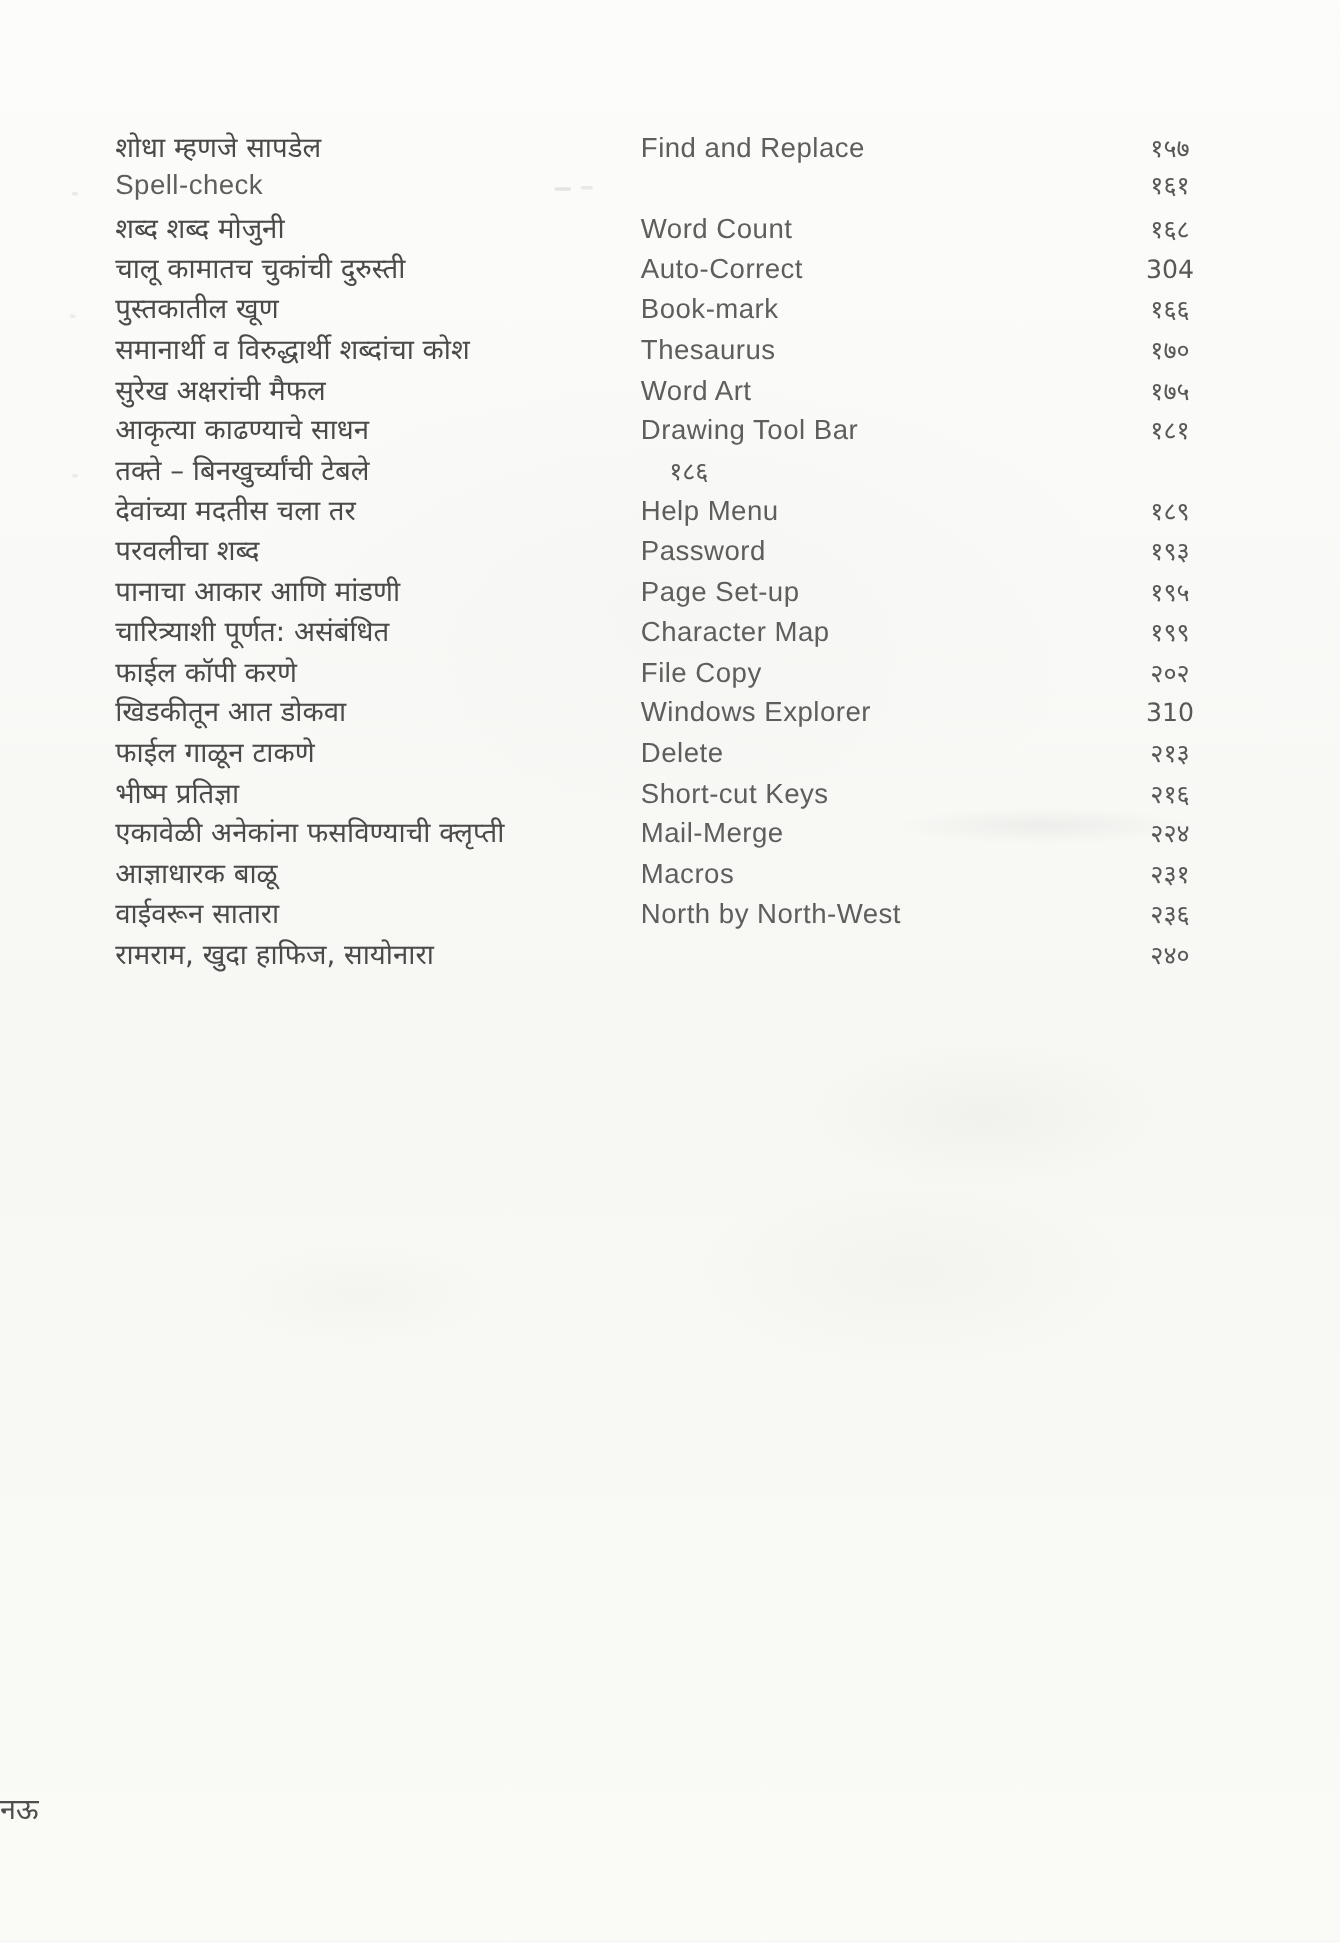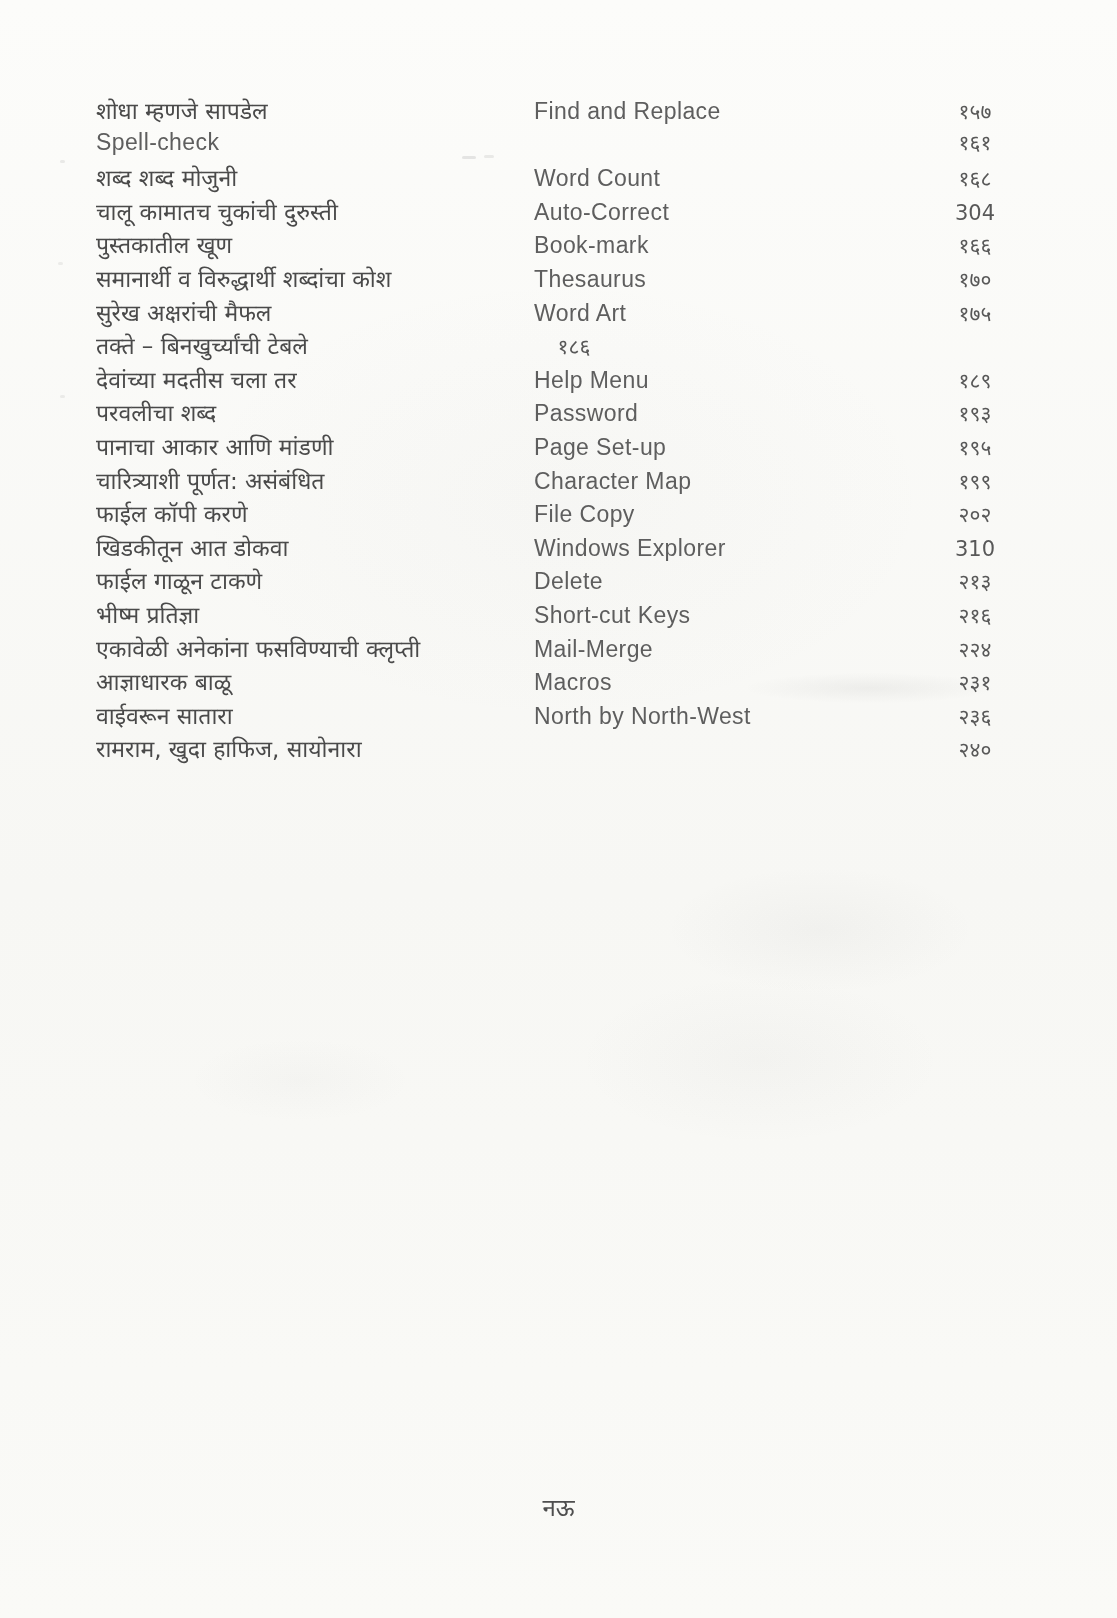--- a/index.html
+++ b/index.html
@@ -19,21 +19,21 @@
       radial-gradient(ellipse 180px 22px at 870px 688px, rgba(90,90,90,0.07), rgba(0,0,0,0) 70%),
       radial-gradient(ellipse 220px 90px at 820px 930px, rgba(120,120,120,0.05), rgba(0,0,0,0) 70%),
       radial-gradient(ellipse 260px 120px at 760px 1060px, rgba(120,120,120,0.04), rgba(0,0,0,0) 70%),
       radial-gradient(ellipse 160px 60px at 300px 1080px, rgba(120,120,120,0.03), rgba(0,0,0,0) 70%),
       radial-gradient(ellipse 500px 300px at 560px 500px, rgba(150,150,150,0.03), rgba(0,0,0,0) 75%),
       linear-gradient(180deg, #fcfcfa 0%, #f7f7f4 55%, #fafaf7 100%);
   }
   .toc {
     position: absolute;
     left: 96px;
-    top: 94px;
+    top: 106px;
     width: 919px; 
   }
   .toc-row {
     display: flex;
     align-items: baseline;
     height: 33.6px;
   }
   .cell-marathi {
     width: 438px;
     font-family: "DejaVu Sans", sans-serif;
@@ -56,21 +56,20 @@
     font-family: "DejaVu Sans", sans-serif;
     font-size: 21px;
     color: #585858;
     white-space: nowrap;
   }
   .footer-label {
     position: absolute;
     left: 0;
     right: 0;
     top: 1490px;
-    text-align: center;
     font-family: Liberation Mono, monospace;
     font-size: 24px;
     color: #4e4e4e;
   }
   
   .speck {
     position: absolute;
     background: rgba(110,110,110,0.35);
     border-radius: 2px;
   }
@@ -126,20 +125,25 @@
       <span class="cell-english">Thesaurus</span>
       <span class="cell-page">१७०</span>
     </div>
 
     <div class="toc-row">
       <span class="cell-marathi">सुरेख अक्षरांची मैफल</span>
       <span class="cell-english">Word Art</span>
       <span class="cell-page">१७५</span>
     </div>
 
+    <div class="toc-row">
+      <span class="cell-marathi">आकृत्या काढण्याचे साधन</span>
+      <span class="cell-english">Drawing Tool Bar</span>
+      <span class="cell-page">१८१</span>
+    </div>
 
     <div class="toc-row">
       <span class="cell-marathi">तक्ते – बिनखुर्च्यांची टेबले</span>
       <span class="cell-page">१८६</span>
     </div>
 
     <div class="toc-row">
       <span class="cell-marathi">देवांच्या मदतीस चला तर</span>
       <span class="cell-english">Help Menu</span>
       <span class="cell-page">१८९</span>

